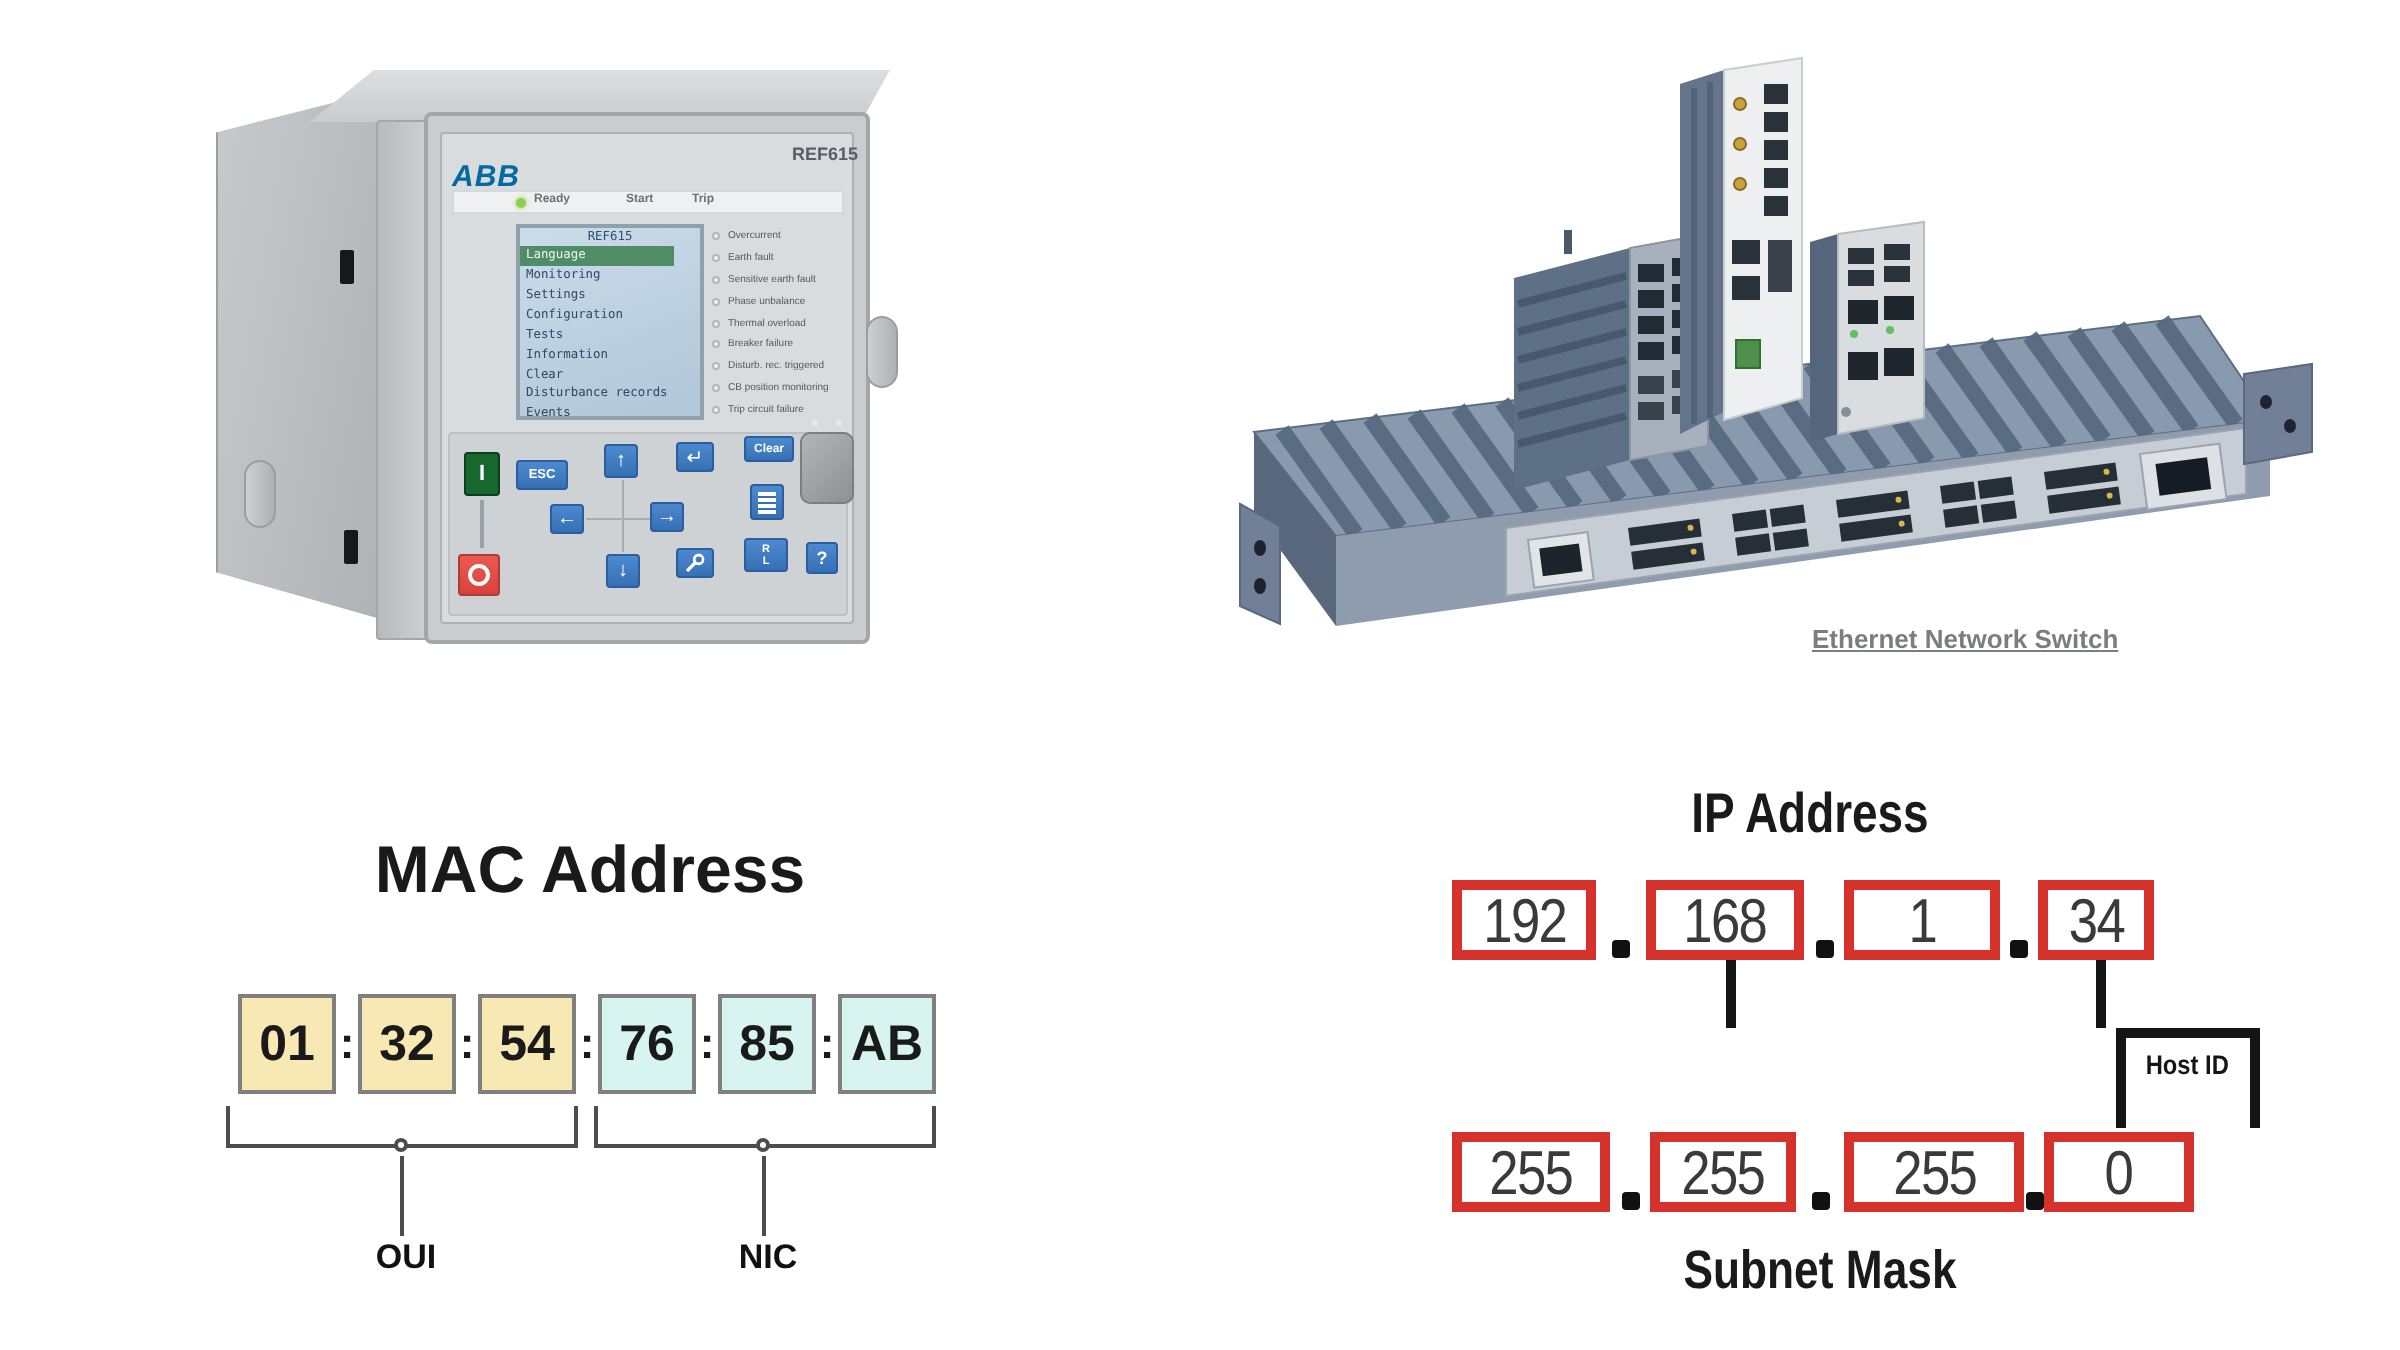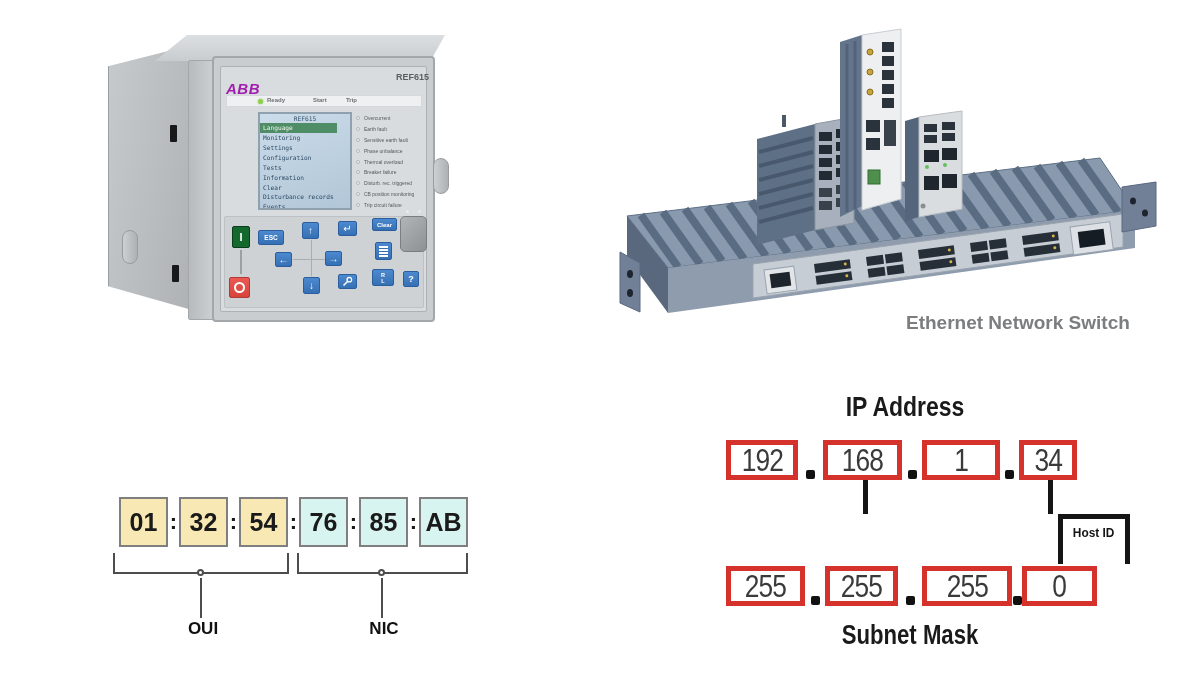--- a/index.html
+++ b/index.html
@@ -10,21 +10,21 @@
   .ied { position:absolute; left:100px; top:30px; width:430px; height:318px; }
   .ied * { position:absolute; }
   .ied-back { left:8px; top:15px; width:84px; height:265px; background:linear-gradient(100deg,#c6cacd,#aeb2b5);
               clip-path:polygon(0 8%, 100% 0, 100% 100%, 0 91%); border-left:1px solid #9a9ea1; }
   .ied-slot { width:7px; height:17px; background:#17181a; border-radius:1px; }
   .ied-top { left:55px; top:5px; width:290px; height:26px; background:linear-gradient(#dcdfe1,#c8ccce);
              clip-path:polygon(0 100%, 11% 0, 100% 0, 95% 100%); }
   .ied-hinge { left:88px; top:30px; width:28px; height:260px; background:linear-gradient(90deg,#b7bbbe,#cdd1d4); border:1px solid #a3a7aa; border-radius:2px; }
   .ied-frame { left:112px; top:26px; width:223px; height:266px; background:#c9cdd0; border:2px solid #a3a7aa; border-radius:4px; }
   .ied-panel { left:120px; top:36px; width:207px; height:246px; background:#d9dcde; border:1px solid #aeb2b5; border-radius:2px; }
-  .ied-brand { left:126px; top:50px; font-size:15px; font-weight:bold; letter-spacing:.5px; color:#a21caf; font-style:italic; }
+  .ied-brand { left:126px; top:50px; font-size:15px; font-weight:bold; letter-spacing:.5px; color:#0369a1; font-style:italic; }
   .ied-model { left:296px; top:42px; font-size:9px; font-weight:bold; color:#5a5e62; }
   .status-strip { left:126px; top:65px; width:196px; height:12px; background:#eef0f1; border:1px solid #d6d9db; }
   .status-label { top:67px; font-size:6px; color:#6d7174; font-weight:bold; }
   .green-dot { left:158px; top:69px; width:5px; height:5px; border-radius:50%; background:#8fce4e; box-shadow:0 0 2px #8fce4e; }
   .lcd { left:158px; top:82px; width:94px; height:98px; background:linear-gradient(160deg,#cbdcea,#b1c6d7);
          border:2px solid #8fa0ae; overflow:hidden; font-family:"DejaVu Sans Mono", monospace; }
   .lcd div { position:static; }
   .lcd-title { text-align:center; font-size:6.2px; line-height:9px; color:#33506b; }
   .lcd-sel { font-size:6.2px; line-height:10px; padding-left:3px; background:#4e8d66; color:#eef6ef; width:85%; }
   .lcd-item { font-size:6.2px; line-height:9.9px; padding-left:3px; color:#2e4a66; white-space:nowrap; }
@@ -52,21 +52,21 @@
                background-image:repeating-linear-gradient(to bottom, transparent 0 2px, #3670b4 2px 3px); }
   .btn-rl    { left:272px; top:239px; width:22px; height:17px; flex-direction:column; line-height:6px; font-size:5.5px; font-weight:bold; }
   .btn-help  { left:303px; top:241px; width:16px; height:16px; font-size:9px; font-weight:bold; }
   .knob { left:300px; top:186px; width:27px; height:36px; background:linear-gradient(135deg,#b2b5b8,#8e9194); border:1px solid #7b7e81; border-radius:5px; }
   .knob-dot { width:3px; height:3px; border-radius:50%; background:#e8eaec; top:180px; }
   .cross-h { left:193px; top:229px; width:32px; height:1px; background:#a9adb0; }
   .cross-v { left:211px; top:210px; width:1px; height:36px; background:#a9adb0; }
   .latch-r { left:333px; top:128px; width:16px; height:36px; background:linear-gradient(90deg,#cdd0d3,#aeb1b4); border:1px solid #9a9da0; border-radius:8px; }
   .latch-l { left:22px; top:200px; width:16px; height:34px; background:linear-gradient(90deg,#cdd0d3,#aeb1b4); border:1px solid #9a9da0; border-radius:8px; }
 
-  .caption { position:absolute; font-size:19px; font-weight:bold; color:#7b7d7f; }
+  .caption { position:absolute; font-size:13px; font-weight:bold; color:#7b7d7f;text-decoration:underline; }
   .ied-caption { left:245px; top:346px; width:268px; text-align:center; }
   .switch-caption { left:906px; top:312px; }
 
   
   .mac-title { position:absolute; left:120px; top:416px; width:350px; text-align:center;
                font-size:33px; font-weight:bold; color:#1a1a1a; }
   .mac-row { position:absolute; left:119px; top:497px; display:flex; align-items:center; }
   .mac-box { width:49px; height:50px; border:2px solid #7f7f7f; display:flex; align-items:center; justify-content:center;
              font-size:25px; font-weight:bold; color:#1a1a1a; }
   .mac-oui { background:#f7e8b4; }
@@ -376,20 +376,21 @@
           <rect x="324" y="154" width="15" height="14"></rect>
       </g>
       <circle cx="309" cy="147" r="2" fill="#61c161"></circle>
         <circle cx="327" cy="145" r="2" fill="#61c161"></circle>
       <circle cx="305" cy="186" r="2.5" fill="#8a8f94"></circle>
     </g>
   </svg>
 
   <div class="caption switch-caption">Ethernet Network Switch</div>
 
+  <div class="mac-title">MAC Address</div>
   <div class="mac-row">
     <div class="mac-box mac-oui">01</div>
     <div class="mac-sep">:</div>
     <div class="mac-box mac-oui">32</div>
     <div class="mac-sep">:</div>
     <div class="mac-box mac-oui">54</div>
     <div class="mac-sep">:</div>
     <div class="mac-box mac-nic">76</div>
     <div class="mac-sep">:</div>
     <div class="mac-box mac-nic">85</div>

